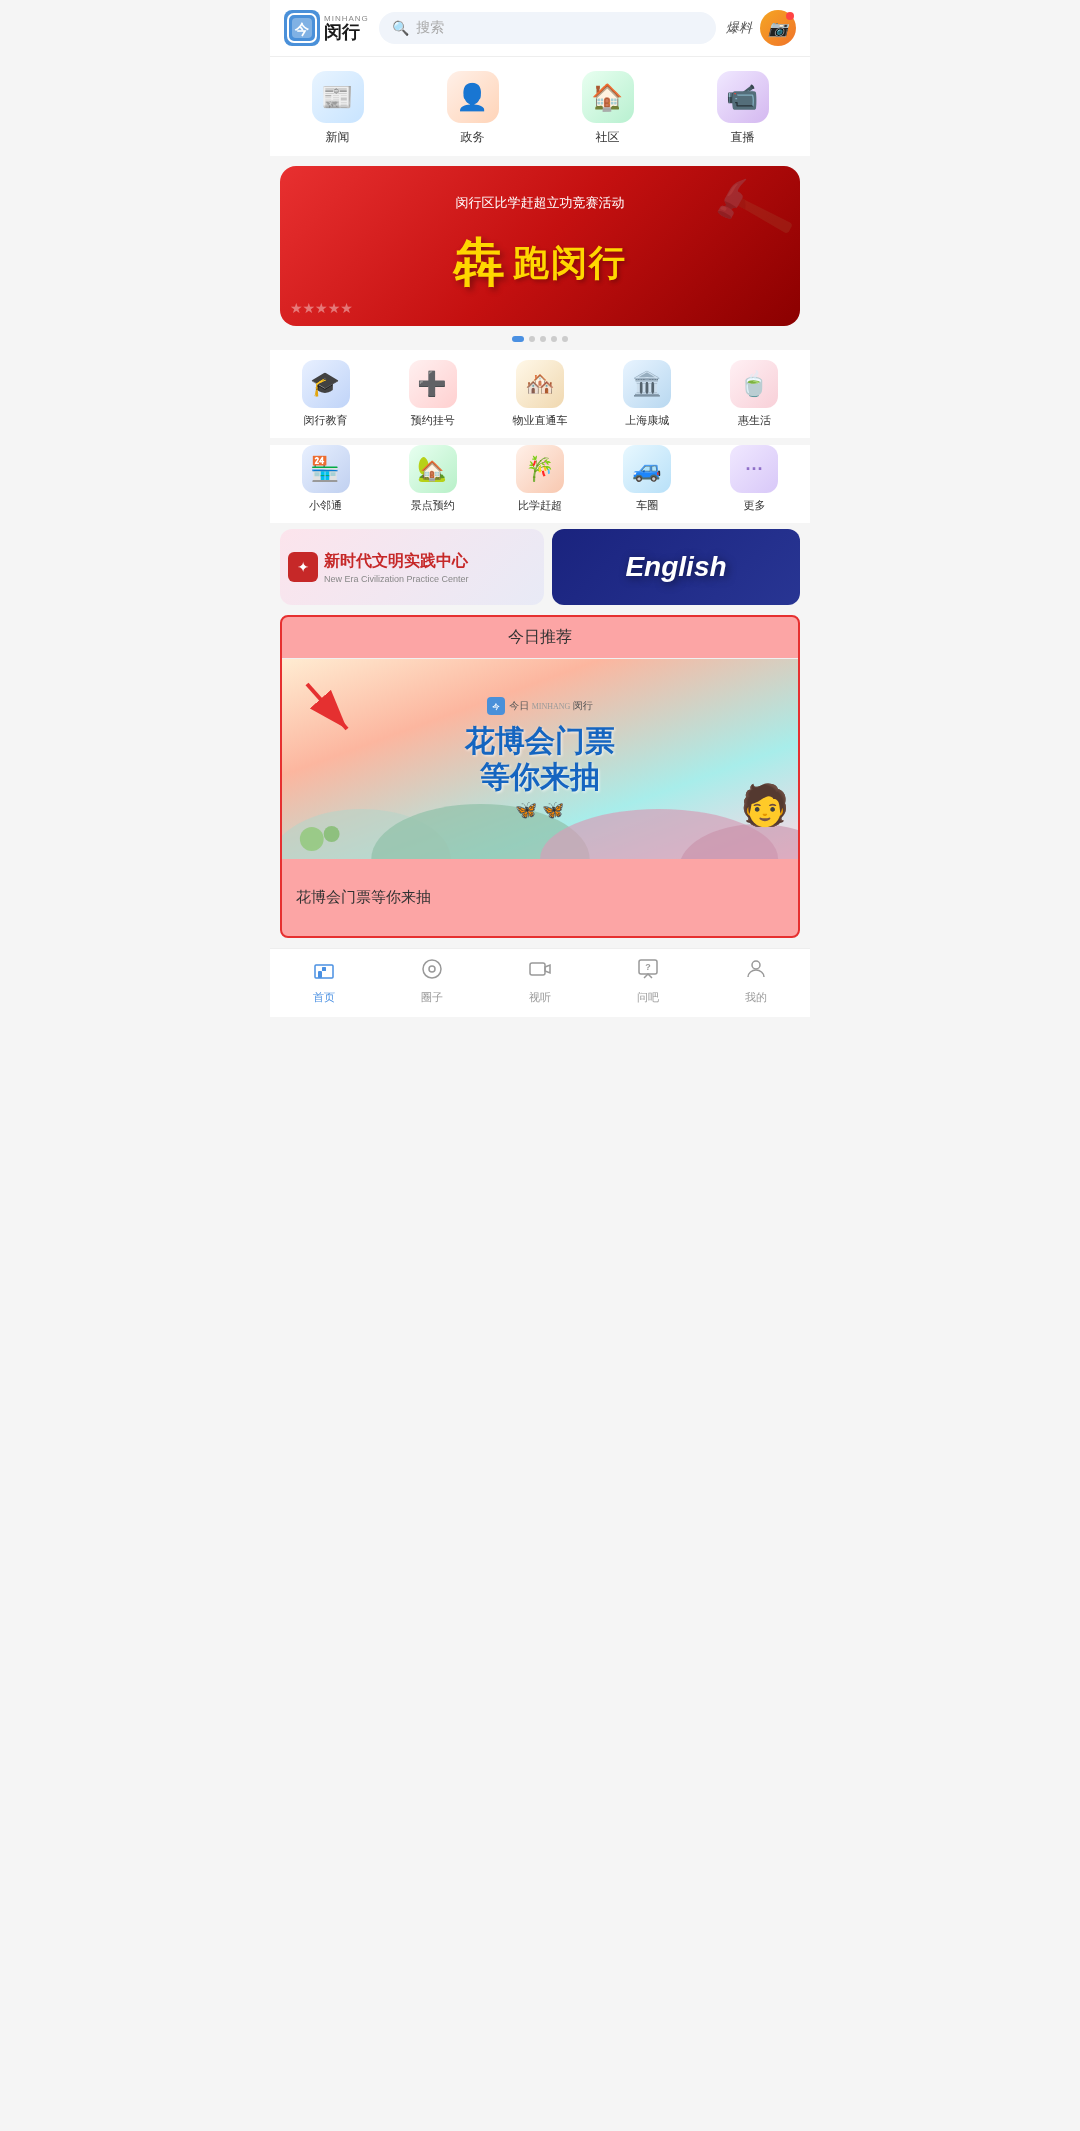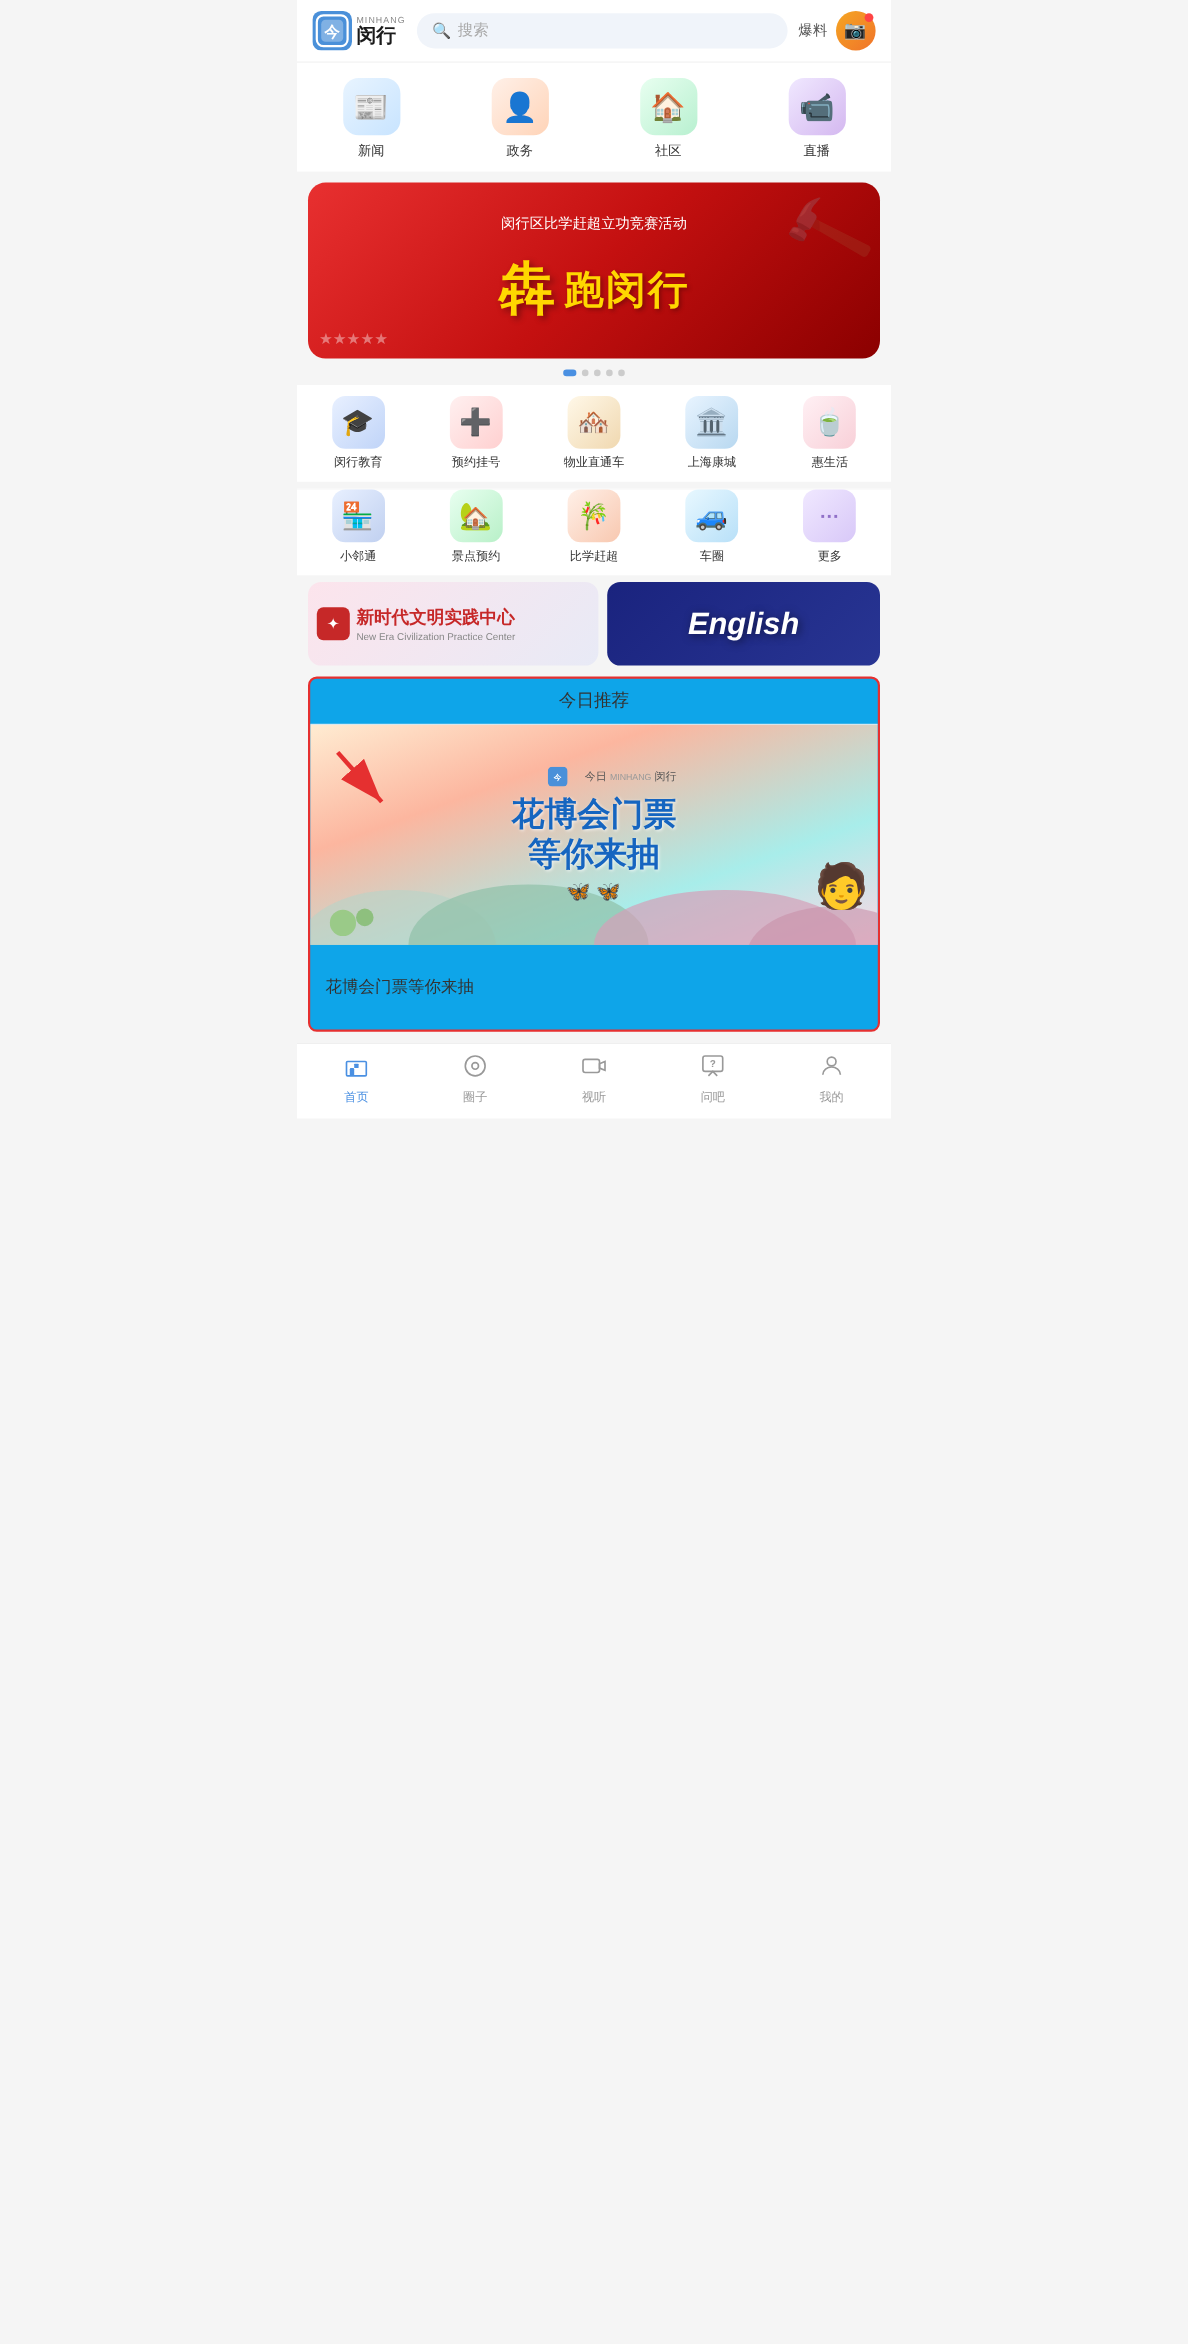--- a/index.html
+++ b/index.html
@@ -57,20 +57,21 @@
     }
     .search-bar span {
       color: #aaa;
       font-size: 14px;
     }
     .header-icons {
       display: flex;
       align-items: center;
       gap: 8px;
       flex-shrink: 0;
+      font-style: italic;
     }
     .baoliao-btn {
       font-size: 13px;
       color: #555;
       background: none;
       border: none;
     }
     .camera-btn {
       width: 36px;
       height: 36px;
@@ -238,25 +239,26 @@
       font-size: 28px;
       font-style: italic;
       font-weight: 900;
       color: #fff;
       text-shadow: 2px 2px 8px rgba(0,0,0,0.5);
       z-index: 2;
     }
 
     
     .recommend-section {
-      background: #0ea5e9;
+      background: #fca5a5;
       border: 2px solid #e63030;
       border-radius: 8px;
       margin: 0 10px 10px;
       overflow: hidden;
+      font-family: Liberation Serif, serif;
     }
     .recommend-title {
       text-align: center;
       padding: 10px;
       font-size: 16px;
       color: #333;
       font-weight: 500;
       border-bottom: 1px solid #f0f0f0;
     }
     .recommend-card {
@@ -273,22 +275,22 @@
       position: relative;
       overflow: hidden;
     }
     .recommend-banner-inner {
       z-index: 2;
       text-align: center;
     }
     .recommend-app-logo {
       display: flex;
       align-items: center;
-      gap: 16px;
-      justify-content: flex-end;
+      gap: 4px;
+      justify-content: center;
       margin-bottom: 8px;
     }
     .recommend-app-logo .app-name {
       font-size: 10px;
       color: #555;
     }
     .red-arrow {
       position: absolute;
       top: 20px;
       left: 20px;

